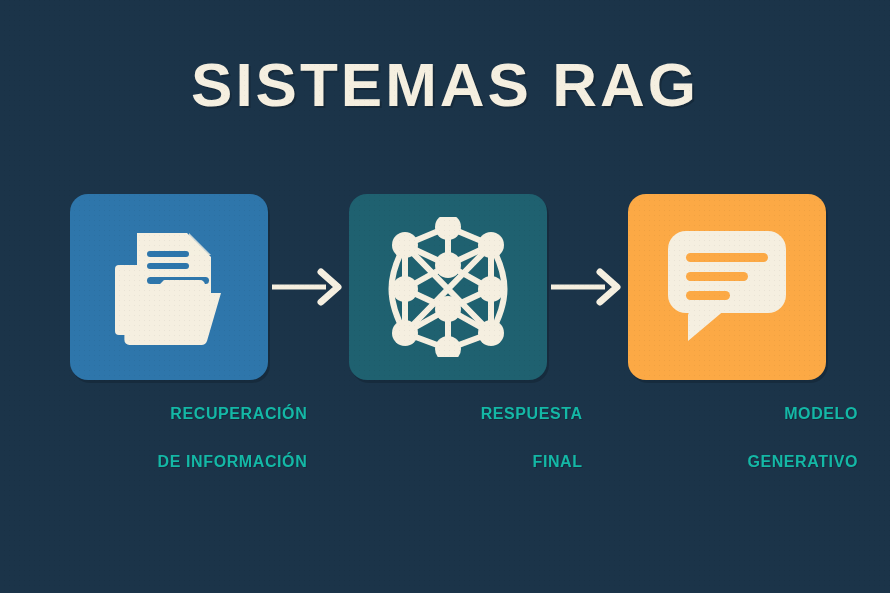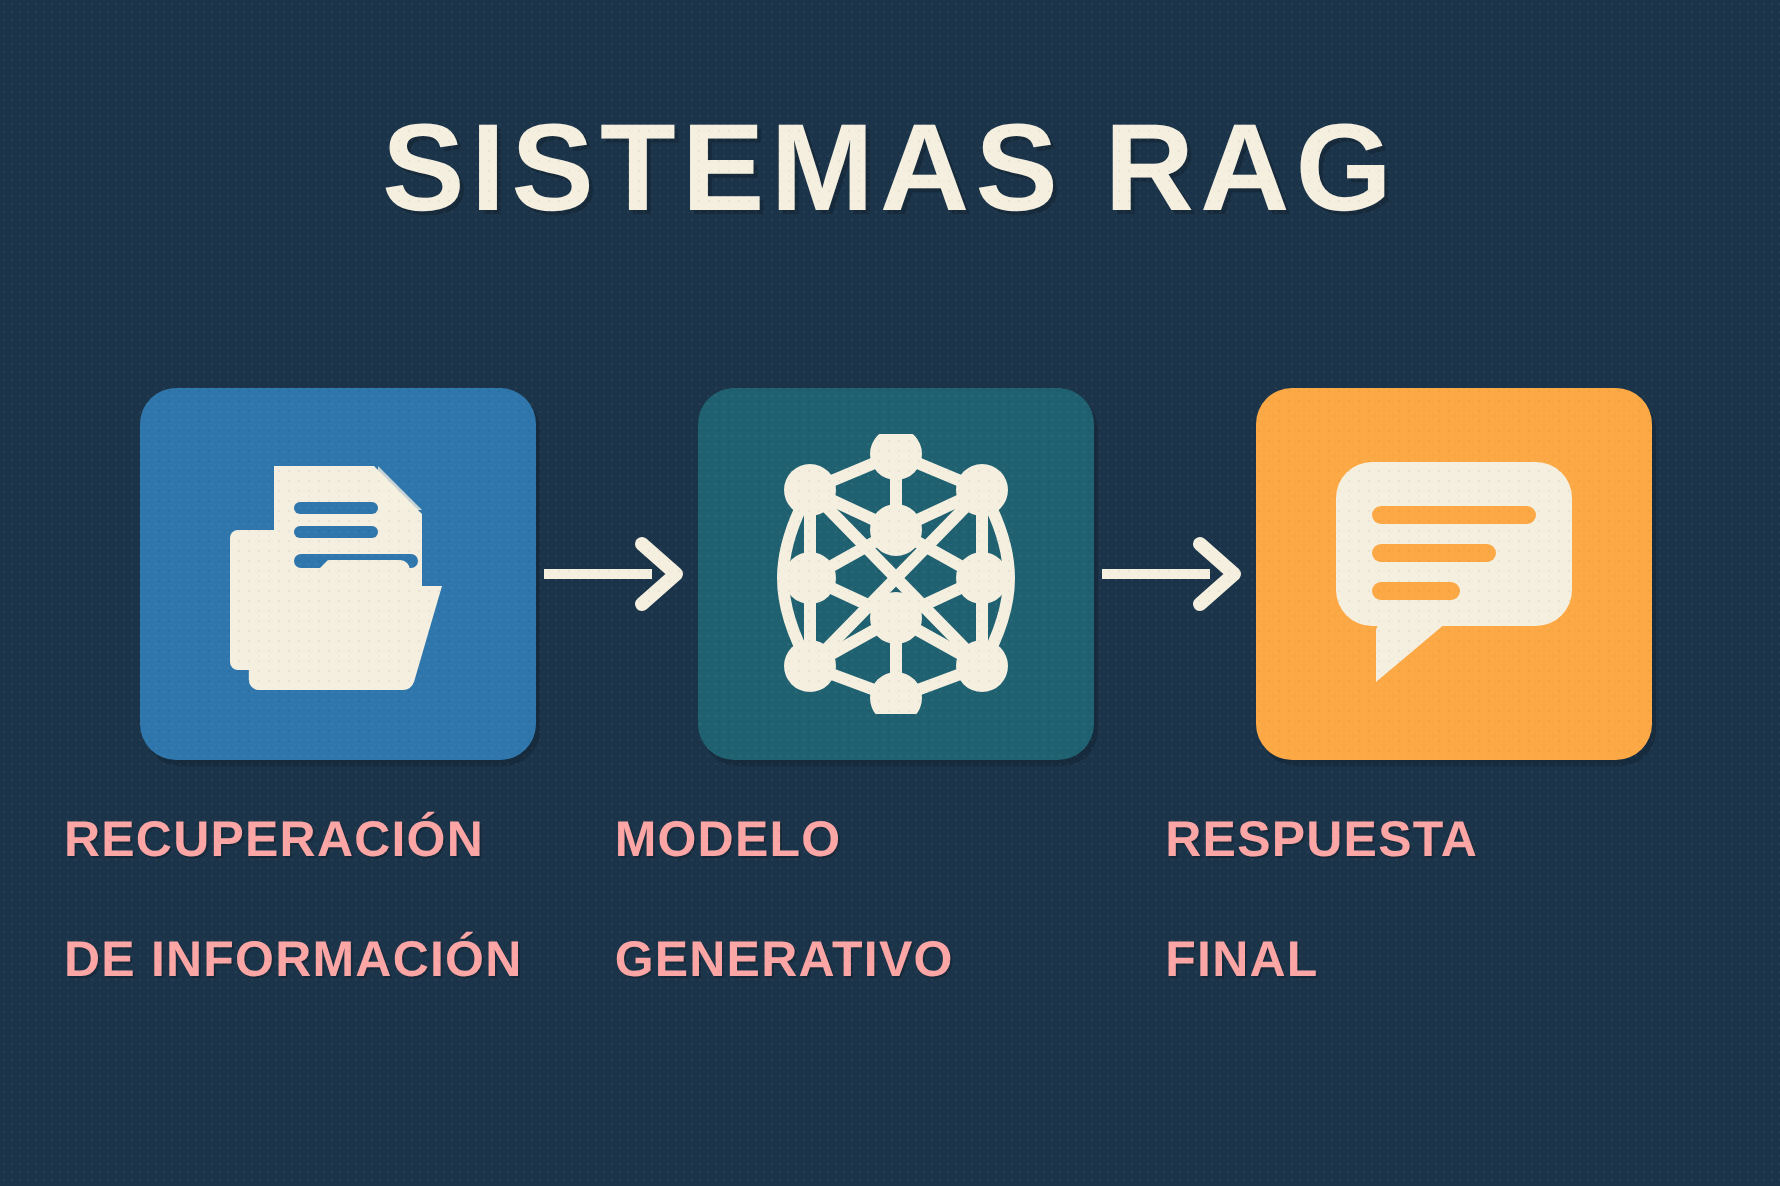--- a/index.html
+++ b/index.html
@@ -82,23 +82,23 @@
     position:absolute;
     top: 404px;
     left: 0; right:0;
     height: 90px;
     display:flex;
     justify-content:space-between;
     padding: 0 32px;
   }
   .caption {
     width: 282px;
-    text-align:left;
-    color:#fca5a5;
-    font-size: 25px;
+    text-align:right;
+    color:#14b8a6;
+    font-size: 16px;
     font-weight: 700;
     letter-spacing: .6px;
     line-height: 1.28;
     text-shadow: 1px 1px 0 rgba(0,0,0,.18);
   }
   .caption .l2 { display:block;margin-top:28px; }
 </style>
 </head>
 <body style="background: rgb(27, 52, 73);">
 
@@ -220,24 +220,24 @@
     </div>
 
   </div>
 
   <div class="captions">
     <div class="caption">
       <span>RECUPERACIÓN</span>
       <span class="l2">DE INFORMACIÓN</span>
     </div>
     <div class="caption">
+      <span>RESPUESTA</span>
+      <span class="l2">FINAL</span>
+    </div>
+    <div class="caption">
       <span>MODELO</span>
       <span class="l2">GENERATIVO</span>
     </div>
-    <div class="caption">
-      <span>RESPUESTA</span>
-      <span class="l2">FINAL</span>
-    </div>
   </div>
 
 </div>
 
 <div id="grain"></div>
 
 </body></html>

